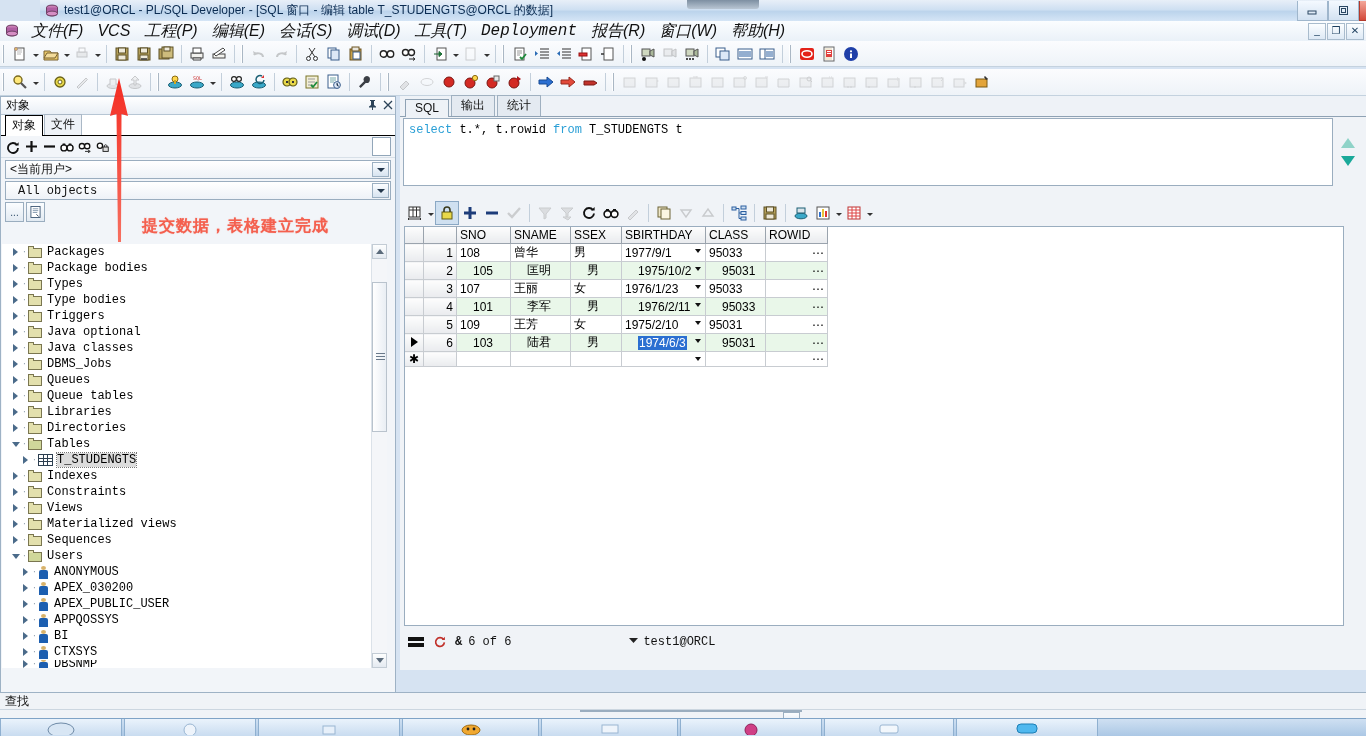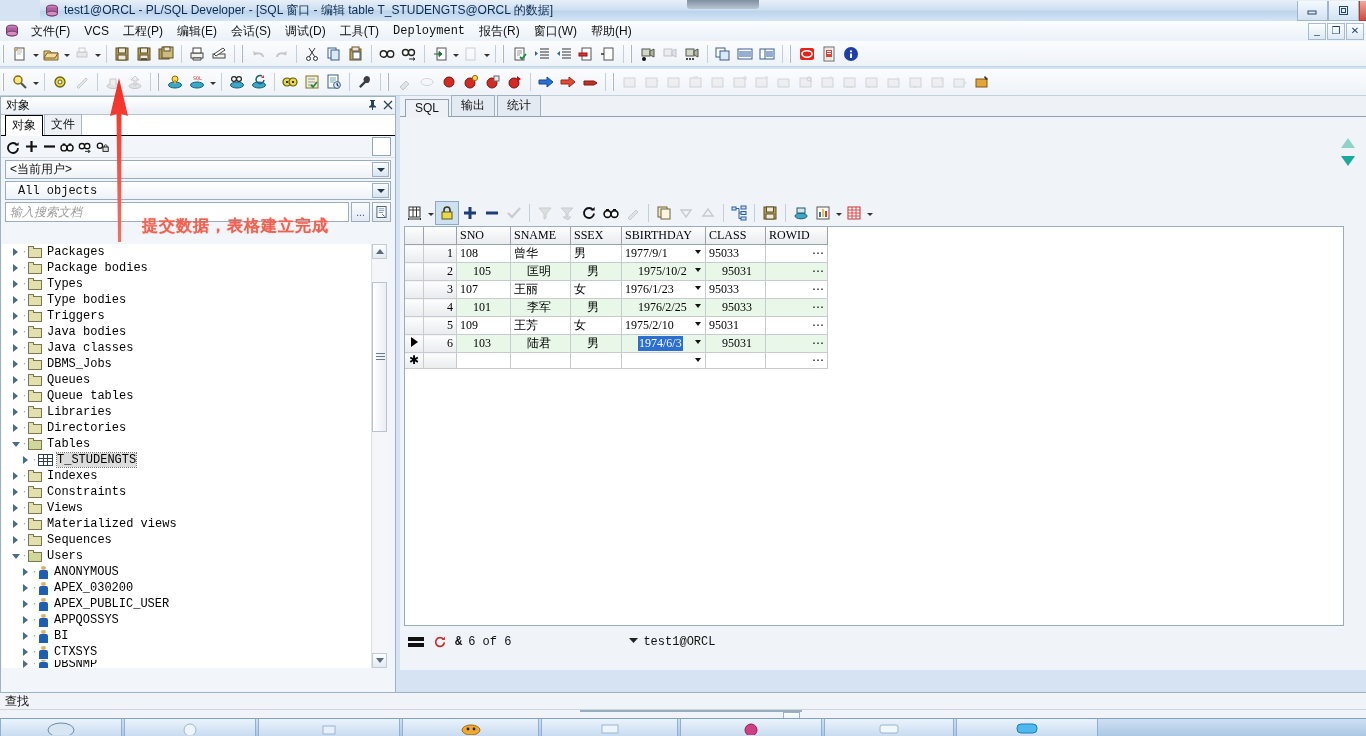--- a/index.html
+++ b/index.html
@@ -36,21 +36,21 @@
   .win-btn.close{background:linear-gradient(to bottom,#f3a79a,#d3493a);border-color:#b33a2c;color:#fff;width:45px;}
 
   
   .menubar{
     position:absolute;left:0;top:21px;width:1366px;height:20px;
     background:linear-gradient(to bottom,#fbfdff,#eaf1f8);
     border-bottom:1px solid #b9c9d8;
     display:flex;align-items:center;
   }
   .menubar .m-ico{width:16px;height:16px;margin:0 4px;flex:none;}
-  .menu-item{padding:2px 7px;font-size:12px;color:#111;white-space:nowrap;cursor:default;}
+  .menu-item{padding:2px 7px;font-size:16px;color:#111;white-space:nowrap;cursor:default;font-style:italic;}
   .mdi-btns{position:absolute;right:2px;top:2px;display:flex;gap:1px;}
   .mdi-btn{width:16px;height:15px;border:1px solid #a9bccd;background:linear-gradient(to bottom,#fcfeff,#dde9f5);
       font-size:10px;line-height:13px;text-align:center;color:#1b3e5e;}
 
   
   .toolbar{
     position:absolute;left:0;width:1366px;height:25px;
     background:linear-gradient(to bottom,#fbfcfe,#eef3f8);
     border-bottom:1px solid #c4d2df;
     display:flex;align-items:center;
@@ -142,21 +142,21 @@
     font-family:"Liberation Mono","DejaVu Sans Mono",monospace;font-size:12px;padding:4px 5px;
   }
   .kw{color:#2a9fd6;}
   .sql-nav{position:absolute;right:4px;top:22px;width:28px;height:68px;display:flex;flex-direction:column;align-items:center;justify-content:center;gap:8px;}
   .arrow-up,.arrow-dn{width:0;height:0;}
   .arrow-up{border-left:7px solid transparent;border-right:7px solid transparent;border-bottom:10px solid #8fd3c8;}
   .arrow-dn{border-left:7px solid transparent;border-right:7px solid transparent;border-top:10px solid #1aa99a;}
 
   .gridtoolbar{position:absolute;left:0;top:104px;width:966px;height:26px;display:flex;align-items:center;background:#f0f3f7;padding-left:4px;}
   .gridwrap{position:absolute;left:4px;top:130px;width:940px;height:400px;background:#fff;border:1px solid #9aadbf;box-sizing:border-box;overflow:hidden;}
-  table.grid{border-collapse:collapse;font-family:Liberation Serif, serif;font-size:12px;}
+  table.grid{border-collapse:collapse;font-family:Liberation Sans, sans-serif;font-size:12px;}
   table.grid th{
     background:linear-gradient(to bottom,#fdfdfd,#e9ebee);border:1px solid #9aa3ad;border-left:none;border-top:none;
     font-weight:normal;text-align:left;padding:1px 3px;height:14px;color:#000;
   }
   table.grid td{border:1px solid #c8ccd1;border-top:none;border-left:none;padding:0 3px;height:13px;color:#000;white-space:nowrap;}
   td.rowhdr{background:linear-gradient(to bottom,#fdfdfd,#e9ebee);border:1px solid #9aa3ad;border-top:none;border-left:none;text-align:right;width:26px;}
   td.cursorcol{background:linear-gradient(to bottom,#fdfdfd,#e9ebee);border:1px solid #9aa3ad;border-top:none;border-left:none;width:12px;text-align:center;}
   tr.even td.data{background:#fff;}
   tr.odd td.data{background:#e9f7e9;padding-left:16px;}
   td.date{position:relative;padding-right:16px;}
@@ -801,21 +801,20 @@
       <span>&lt;当前用户&gt;</span>
       <span class="cbtn"></span>
     </div>
 
     <div class="combo" style="font-family:'Liberation Mono',monospace;padding-left:12px;">
       <span>All objects</span>
       <span class="cbtn"></span>
     </div>
 
     <div class="searchrow">
-      <div class="searchinput">输入搜索文档</div>
       <div class="sbtn">...</div>
       <div class="sbtn">
         <svg width="11" height="12" viewBox="0 0 12 13">
             <rect x="1" y="0.5" width="10" height="12" fill="#fff" stroke="#405a76"></rect>
             <path d="M3 3h6M3 5h6M3 7h5" stroke="#7f95ab"></path>
             <path d="M7 9l2.5 2.5" stroke="#2b4258"></path>
           </svg>
       </div>
     </div>
 
@@ -853,21 +852,21 @@
           <span class="exp collapsed"></span>
           <span class="dot">·</span>
           <span class="folder"></span>
           <span class="lbl">Triggers</span>
         </div>
       <div class="trow">
           <span class="tw"></span>
           <span class="exp collapsed"></span>
           <span class="dot">·</span>
           <span class="folder"></span>
-          <span class="lbl">Java bodies</span>
+          <span class="lbl">Java optional</span>
         </div>
       <div class="trow">
           <span class="tw"></span>
           <span class="exp collapsed"></span>
           <span class="dot">·</span>
           <span class="folder"></span>
           <span class="lbl">Java classes</span>
         </div>
       <div class="trow">
           <span class="tw"></span>
@@ -1010,20 +1009,23 @@
     </div>
   </div>
 
   <div class="main">
     <div class="sqltabs">
       <div class="stab active">SQL</div>
       <div class="stab">输出</div>
       <div class="stab">统计</div>
     </div>
 
+    <div class="sqlarea">
+      <span class="kw">select</span><span> t.*, t.rowid </span><span class="kw">from</span><span> T_STUDENGTS t</span>
+    </div>
     <div class="sql-nav">
       <div class="arrow-up"></div>
       <div class="arrow-dn"></div>
     </div>
 
     <div class="gridtoolbar">
       <div class="tbtn">
         <svg class="ic" viewBox="0 0 16 16">
             <rect x="2" y="2" width="11" height="10" fill="#fff" stroke="#333"></rect>
             <path d="M2 5h11M6 2v10M9.5 2v10" stroke="#333"></path>
@@ -1186,21 +1188,21 @@
             <td class="data date"><span>1976/1/23</span><span class="ddbtn"></span></td>
             <td class="data">95033</td>
             <td class="data rowid">⋯</td>
           </tr>
           <tr class="odd">
             <td class="cursorcol"></td>
             <td class="rowhdr">4</td>
             <td class="data">101</td>
             <td class="data">李军</td>
             <td class="data">男</td>
-            <td class="data date"><span>1976/2/25</span><span class="ddbtn"></span></td>
+            <td class="data date"><span>1976/2/11</span><span class="ddbtn"></span></td>
             <td class="data">95033</td>
             <td class="data rowid">⋯</td>
           </tr>
           <tr class="even">
             <td class="cursorcol"></td>
             <td class="rowhdr">5</td>
             <td class="data">109</td>
             <td class="data">王芳</td>
             <td class="data">女</td>
             <td class="data date"><span>1975/2/10</span><span class="ddbtn"></span></td>

